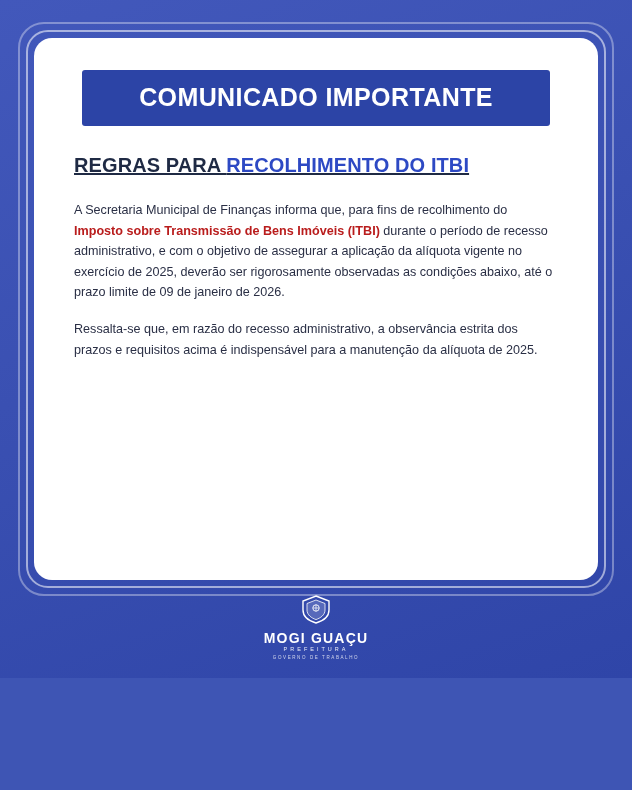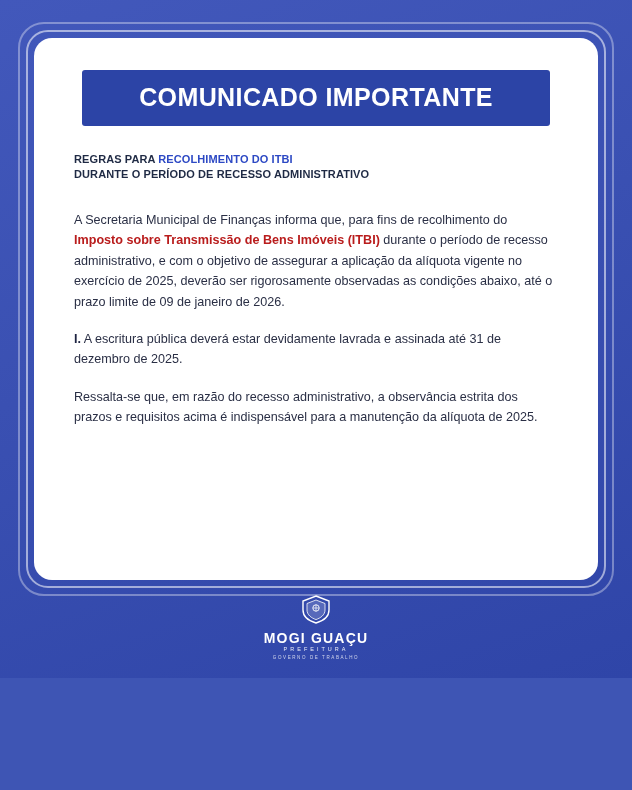--- a/index.html
+++ b/index.html
@@ -46,25 +46,26 @@
     font-size: 25px;
     font-weight: bold;
     letter-spacing: 0.4px;
     text-align: center;
     padding: 13px 10px 14px 10px;
     border-radius: 3px;
     margin: 0 8px 26px 8px;
   }
   .subtitle {
     color: #1f2a44;
-    font-size: 11px;
+    font-size: 20px;
     font-weight: bold;
     line-height: 1.32;
-    margin-bottom: 29px;
+    margin-bottom: 22px;
     letter-spacing: 0.1px;
+    text-decoration: underline;
   }
   .subtitle .hl { color: #2d49c4; }
   p.body {
     color: #2a2f45;
     font-size: 12.6px;
     line-height: 1.62;
     margin-bottom: 17px;
   }
   p.body b { color: #b91c1c; }
   p.body .romano { color: #1d2340; font-weight: bold; }
@@ -118,31 +119,27 @@
 
   <div class="frame-outer"></div>
   <div class="frame-mid"></div>
 
   <div class="card">
 
     <div class="banner">COMUNICADO IMPORTANTE</div>
 
     <div class="subtitle">
       <span>REGRAS PARA </span><span class="hl">RECOLHIMENTO DO ITBI</span><br>
-      <span>DURANTE O PERÍODO DE RECESSO ADMINISTRATIVO</span>
     </div>
 
     <p class="body">
       <span>A Secretaria Municipal de Finanças informa que, para fins de recolhimento do </span><b>Imposto sobre Transmissão de Bens Imóveis (ITBI)</b><span> durante o período de recesso administrativo, e com o objetivo de assegurar a aplicação da alíquota vigente no exercício de 2025, deverão ser rigorosamente observadas as condições abaixo, até o prazo limite de 09 de janeiro de 2026.</span>
     </p>
 
 
-    <p class="body">
-      <span class="romano">I.</span><span> A escritura pública deverá estar devidamente lavrada e assinada até 31 de dezembro de 2025.</span>
-    </p>
 
 
 
     <p class="body">Ressalta-se que, em razão do recesso administrativo, a observância estrita dos prazos e requisitos acima é indispensável para a manutenção da alíquota de 2025.</p>
 
   </div>
 
   <div class="footer">
     <div class="sec-block">
       <div>SECRETARIA DE</div>

